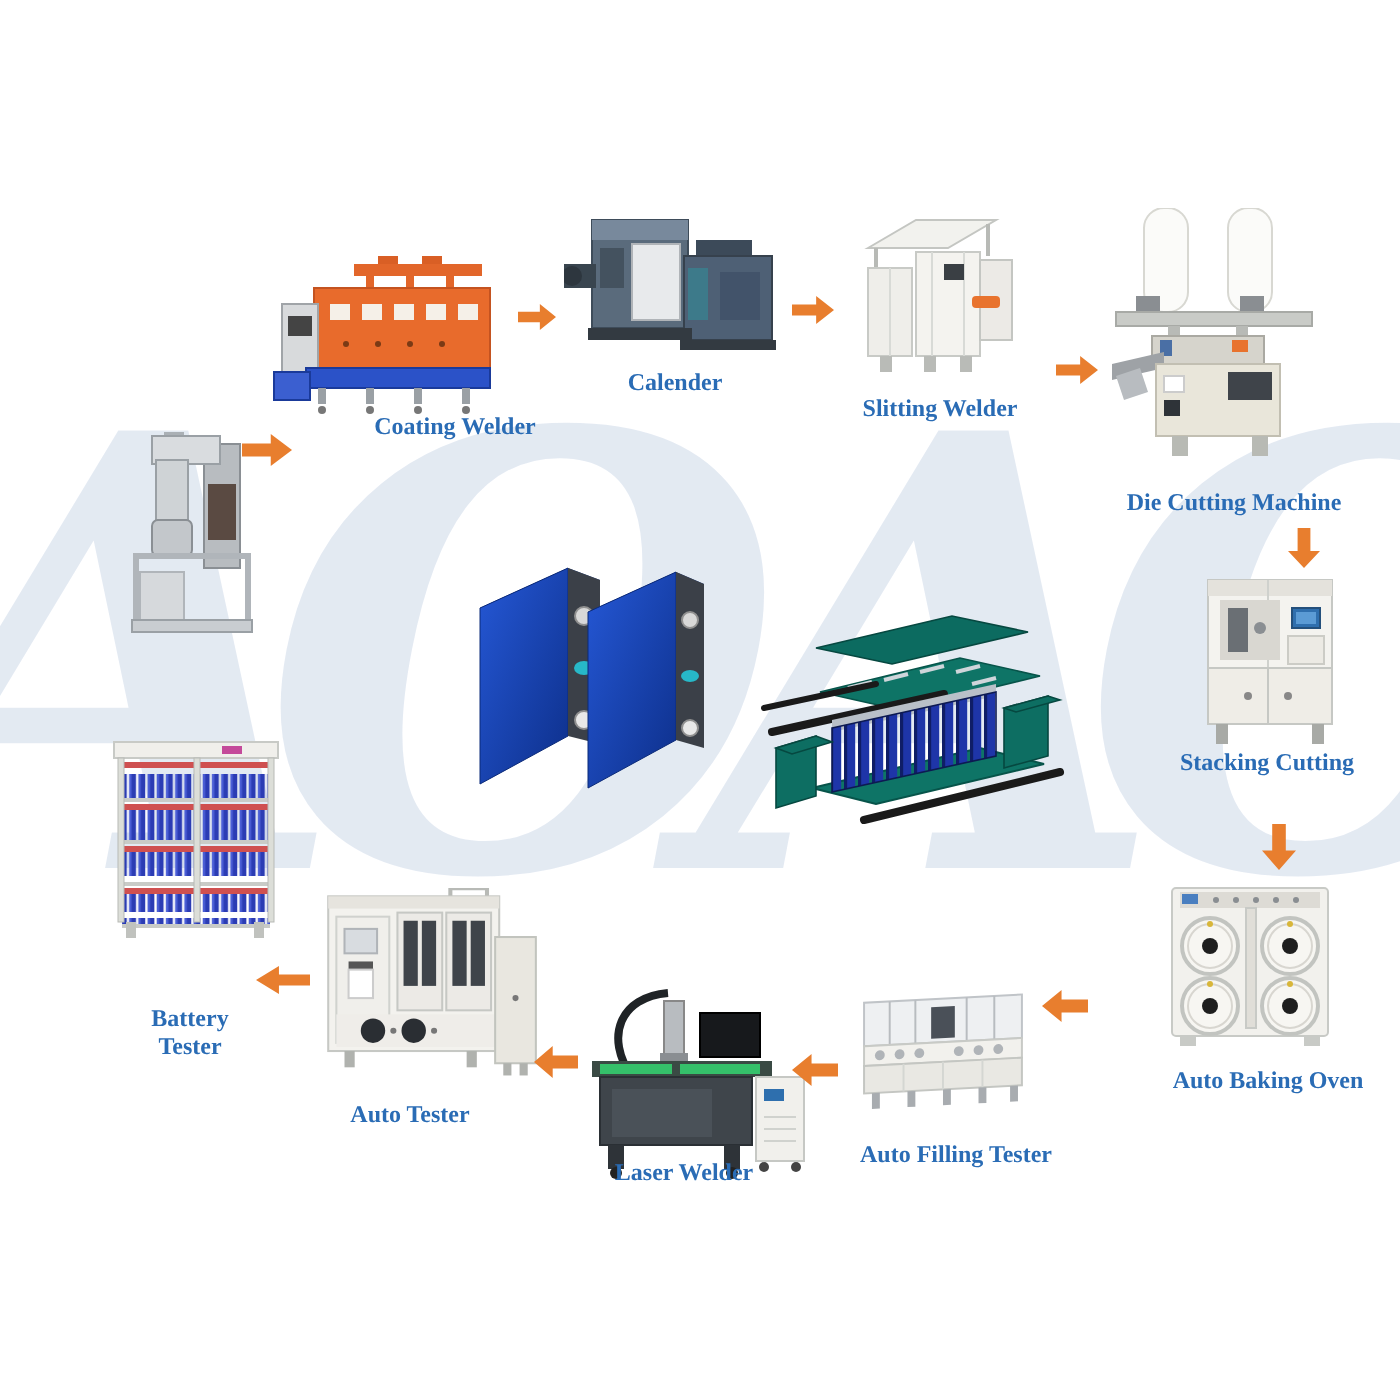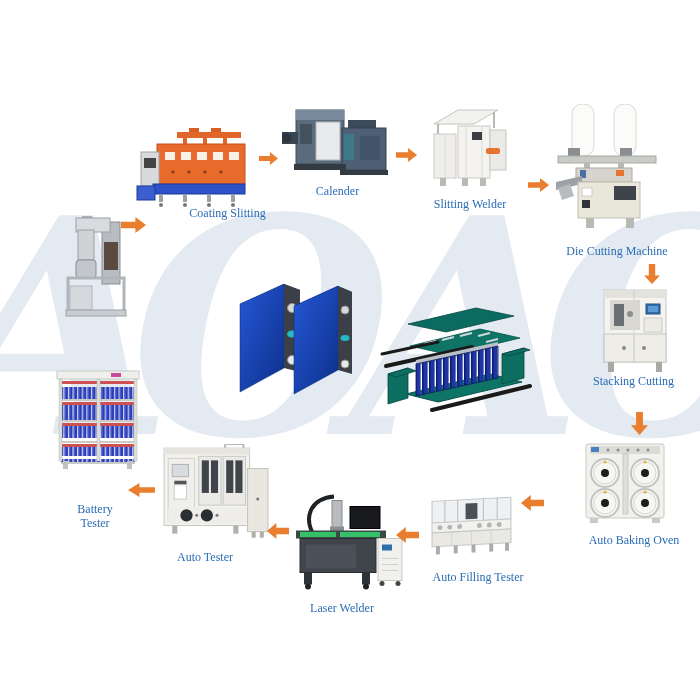--- a/index.html
+++ b/index.html
@@ -5,21 +5,21 @@
   html,body{margin:0;padding:0;background:#fff;}
   .canvas{position:relative;width:700px;height:700px;background:#fff;overflow:hidden;
           font-family:"Liberation Serif",serif;}
   .watermark{position:absolute;left:8px;top:108px;width:684px;height:440px;
              display:flex;align-items:center;justify-content:center;
              font-family:"DejaVu Serif",serif;font-style:italic;font-weight:bold;
              font-size:300px;letter-spacing:-0.14em;color:#dde5f0;opacity:.8;
              user-select:none;pointer-events:none;}
   .m{position:absolute;margin:0;padding:0;}
   .m svg{display:block;width:100%;height:100%;}
-  .st-label{position:absolute;text-align:center;font-weight:normal;font-size:12px;
+  .st-label{position:absolute;text-align:center;font-weight:bold;font-size:12px;
             line-height:14px;color:var(--label,#2a6cb5);}
   .arrow{position:absolute;}
   .arrow svg{display:block;width:100%;height:100%;}
   .arrow polygon{fill:var(--arrow,#E87E2E);}
   .arrow.left svg{transform:scaleX(-1);}
 </style>
 </head>
 <body>
 
 <div class="canvas">
@@ -355,28 +355,28 @@
       <g fill="#0d6e62" stroke="#064840" stroke-width="0.8">
         <polygon points="8,72 28,66 28,96 8,102"></polygon>
         <polygon points="8,72 28,66 36,69 16,75"></polygon>
         <polygon points="122,52 144,46 144,76 122,82"></polygon>
         <polygon points="122,52 144,46 150,48 128,54"></polygon>
       </g>
       <line x1="52" y1="108" x2="150" y2="84" stroke="#1a1a1a" stroke-width="4" stroke-linecap="round"></line>
     </svg>
   </figure>
 
-  <div class="st-label" style="left:170px;top:206px;width:115px">Coating Slitting</div>
+  <div class="st-label" style="left:170px;top:206px;width:115px">Coating Welder</div>
   <div class="st-label" style="left:300px;top:184px;width:75px">Calender</div>
   <div class="st-label" style="left:420px;top:197px;width:100px">Slitting Welder</div>
   <div class="st-label" style="left:558px;top:244px;width:118px">Die Cutting Machine</div>
   <div class="st-label" style="left:576px;top:374px;width:115px">Stacking Cutting</div>
   <div class="st-label" style="left:578px;top:533px;width:112px">Auto Baking Oven</div>
   <div class="st-label" style="left:420px;top:570px;width:116px">Auto Filling Tester</div>
-  <div class="st-label" style="left:300px;top:601px;width:84px">Laser Welder</div>
+  <div class="st-label" style="left:300px;top:579px;width:84px">Laser Welder</div>
   <div class="st-label" style="left:160px;top:550px;width:90px">Auto Tester</div>
   <div class="st-label" style="left:62px;top:502px;width:66px">Battery Tester</div>
 
   <div class="arrow" style="left:121px;top:217px;width:25px;height:16px">
     <svg viewBox="0 0 20 14" preserveAspectRatio="none">
         <polygon points="0,4.2 11.5,4.2 11.5,0 20,7 11.5,14 11.5,9.8 0,9.8"></polygon>
       </svg>
   </div>
   <div class="arrow" style="left:259px;top:152px;width:19px;height:13px">
     <svg viewBox="0 0 20 14" preserveAspectRatio="none">

